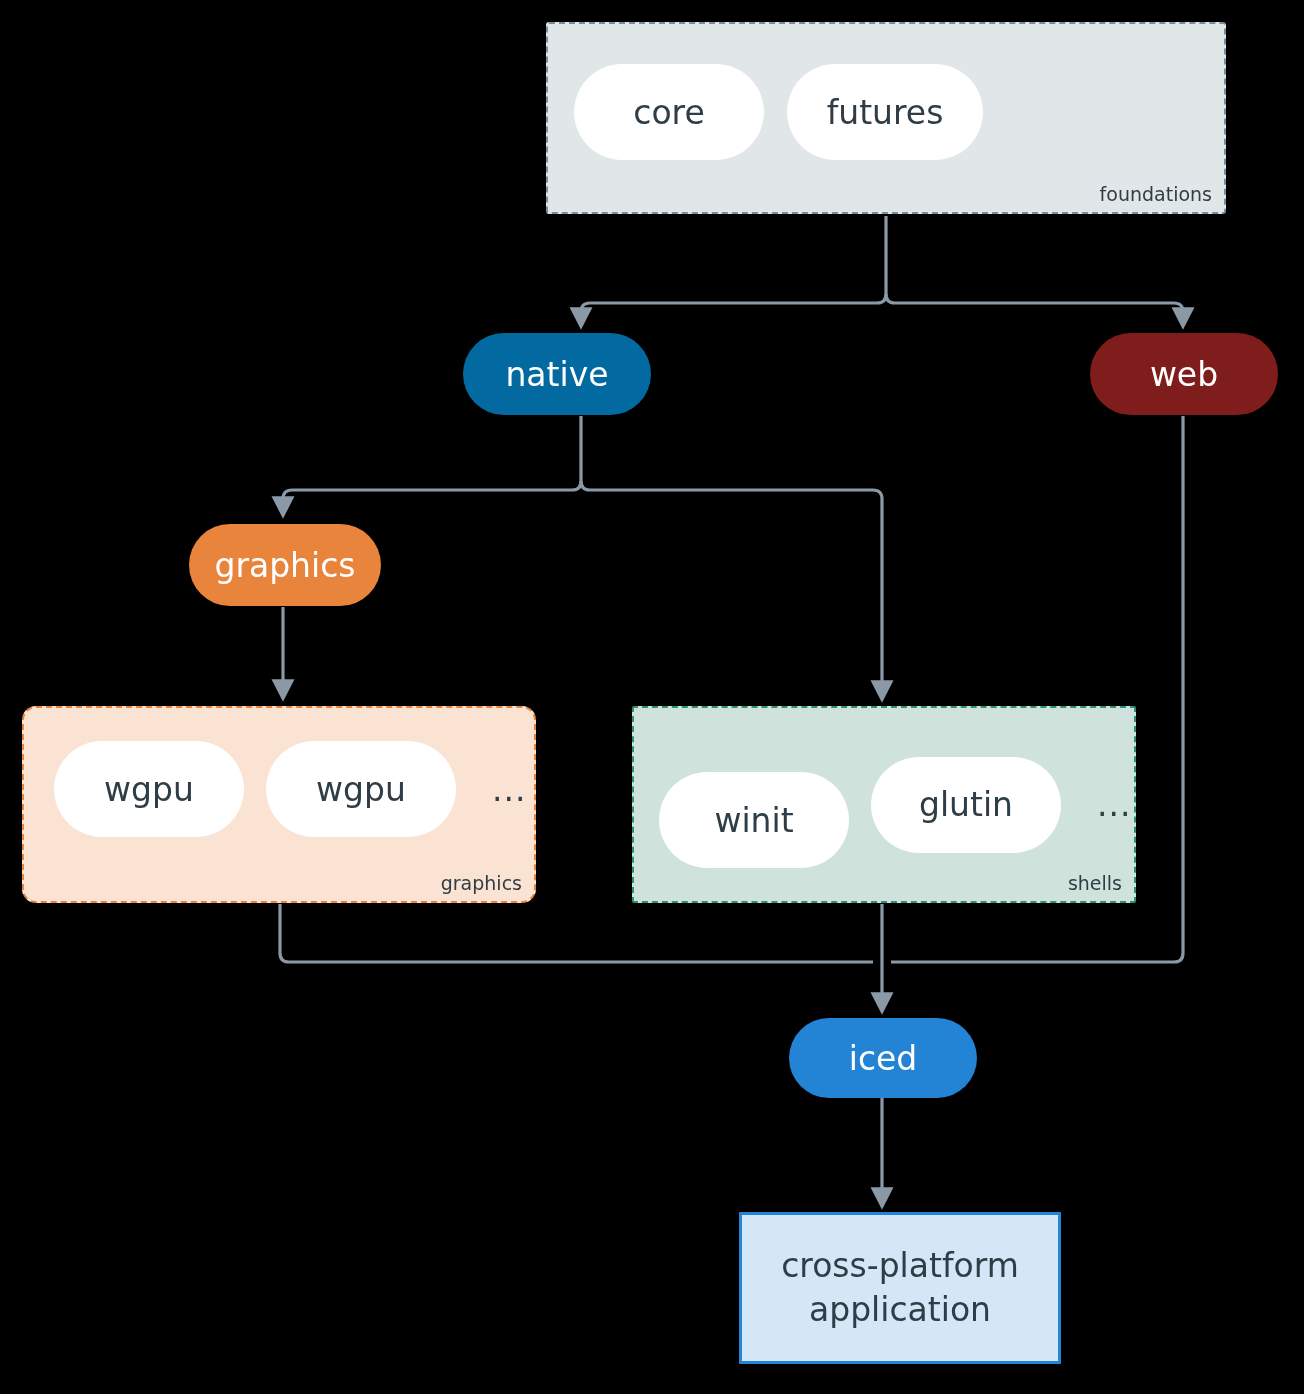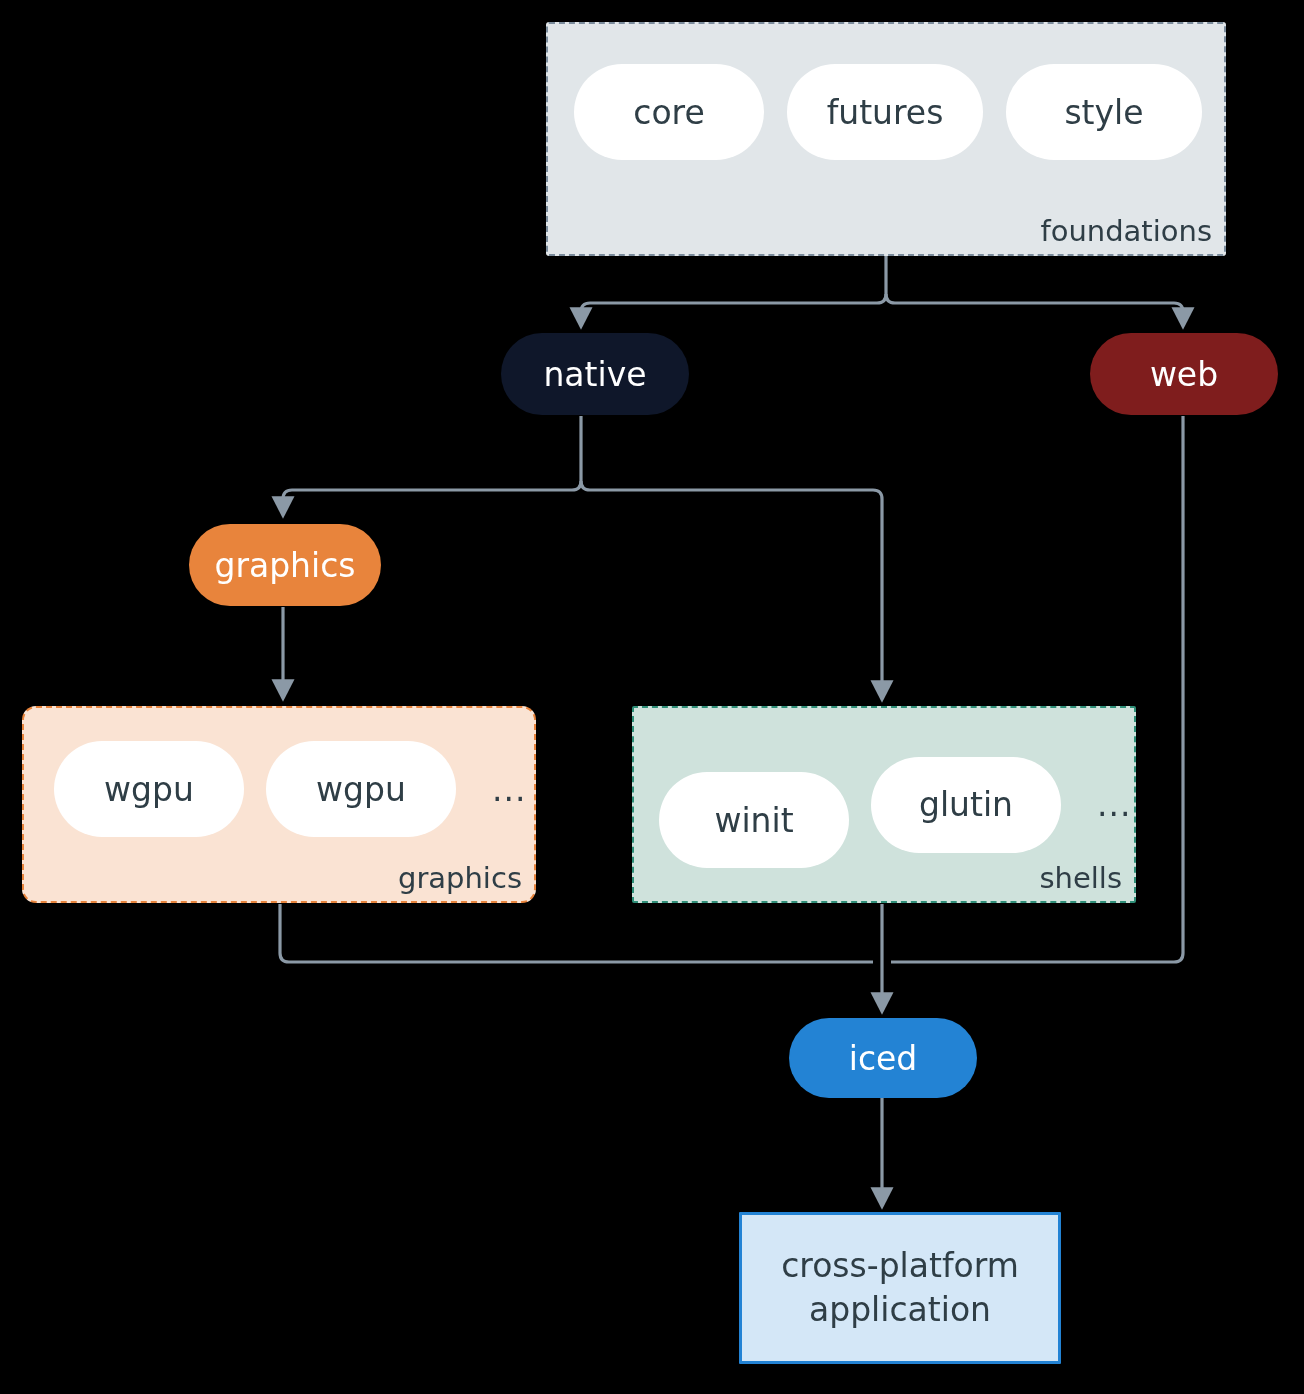--- a/index.html
+++ b/index.html
@@ -5,24 +5,24 @@
   html,body{margin:0;padding:0;background:#000;}
   body{
     font-family:"DejaVu Sans", sans-serif;
     width:1304px;height:1394px;position:relative;overflow:hidden;
   }
   #stage{position:absolute;left:0;top:0;width:1304px;height:1394px;}
   svg#wires{position:absolute;left:0;top:0;width:1304px;height:1394px;pointer-events:none;}
 
   
   .cluster{position:absolute;box-sizing:border-box;border-width:2px;border-style:dashed;}
-  .cluster .cluster-label{position:absolute;right:12px;bottom:8px;font-size:29px;color:#2f3e46;line-height:1;}
+  .cluster .cluster-label{position:absolute;right:12px;bottom:8px;font-size:19px;color:#2f3e46;line-height:1;}
   .cluster .pills{position:absolute;left:0;top:22px;right:0;display:flex;align-items:center;}
 
-  #foundations{left:546px;top:22px;width:680px;height:234px;
+  #foundations{left:546px;top:22px;width:680px;height:192px;
     background:#e1e6e9;border-color:#7b8c9c;border-radius:3px;}
   #foundations .pills{left:26px;top:40px;gap:23px;}
 
   #renderers{left:22px;top:706px;width:514px;height:197px;
     background:#fae3d3;border-color:#e8843c;border-radius:14px;}
   #renderers .pills{left:30px;top:33px;gap:22px;}
 
   #shells{left:632px;top:706px;width:504px;height:197px;
     background:#cfe2dc;border-color:#2f8f78;border-radius:2px;}
   #shells .pills{left:25px;top:33px;gap:22px;}
@@ -36,21 +36,21 @@
   .pill.w-wgpu{width:190px;}
   .pill.w-glow{width:190px;}
   .pill.w-winit{width:190px;margin-top:31px;}
   .pill.w-glutin{width:190px;}
   .ellipsis{color:#2f3e46;font-size:33px;line-height:1;display:flex;align-items:center;
             justify-content:center;padding-left:14px;letter-spacing:1px;}
 
   
   .rnode{position:absolute;display:flex;align-items:center;justify-content:center;
          border-radius:44px;color:#ffffff;font-size:33px;white-space:nowrap;box-sizing:border-box;}
-  #node-native{left:501px;top:333px;width:188px;height:82px;background:#0f172a;}
+  #node-native{left:463px;top:333px;width:188px;height:82px;background:#0369a1;}
   #node-web{left:1090px;top:333px;width:188px;height:82px;background:#7f1d1d;}
   #node-graphics{left:189px;top:524px;width:192px;height:82px;background:#e8843c;}
   #node-iced{left:789px;top:1018px;width:188px;height:80px;background:#2383d4;}
 
   
   #node-app{position:absolute;left:722px;top:1212px;width:322px;height:152px;
     background:#d4e7f7;border:3px solid #2383d4;box-sizing:border-box;
     display:flex;flex-direction:column;align-items:center;justify-content:center;
     color:#2f3e46;font-size:33px;line-height:1.32;text-align:center;border-radius:1px;margin-left:17px;}
 </style>
@@ -80,21 +80,20 @@
       <path d="M882,904 L882,1007" marker-end="url(#arrowhead)"></path>
 
       <path d="M882,1098 L882,1202" marker-end="url(#arrowhead)"></path>
     </g>
   </svg>
 
   <div class="cluster" id="foundations">
     <div class="pills">
       <div class="pill w-core">core</div>
       <div class="pill w-futures">futures</div>
-      <div class="pill w-style">style</div>
     </div>
     <div class="cluster-label">foundations</div>
   </div>
 
   <div class="cluster" id="renderers">
     <div class="pills">
       <div class="pill w-wgpu">wgpu</div>
       <div class="pill w-glow">wgpu</div>
       <div class="ellipsis">...</div>
     </div>

